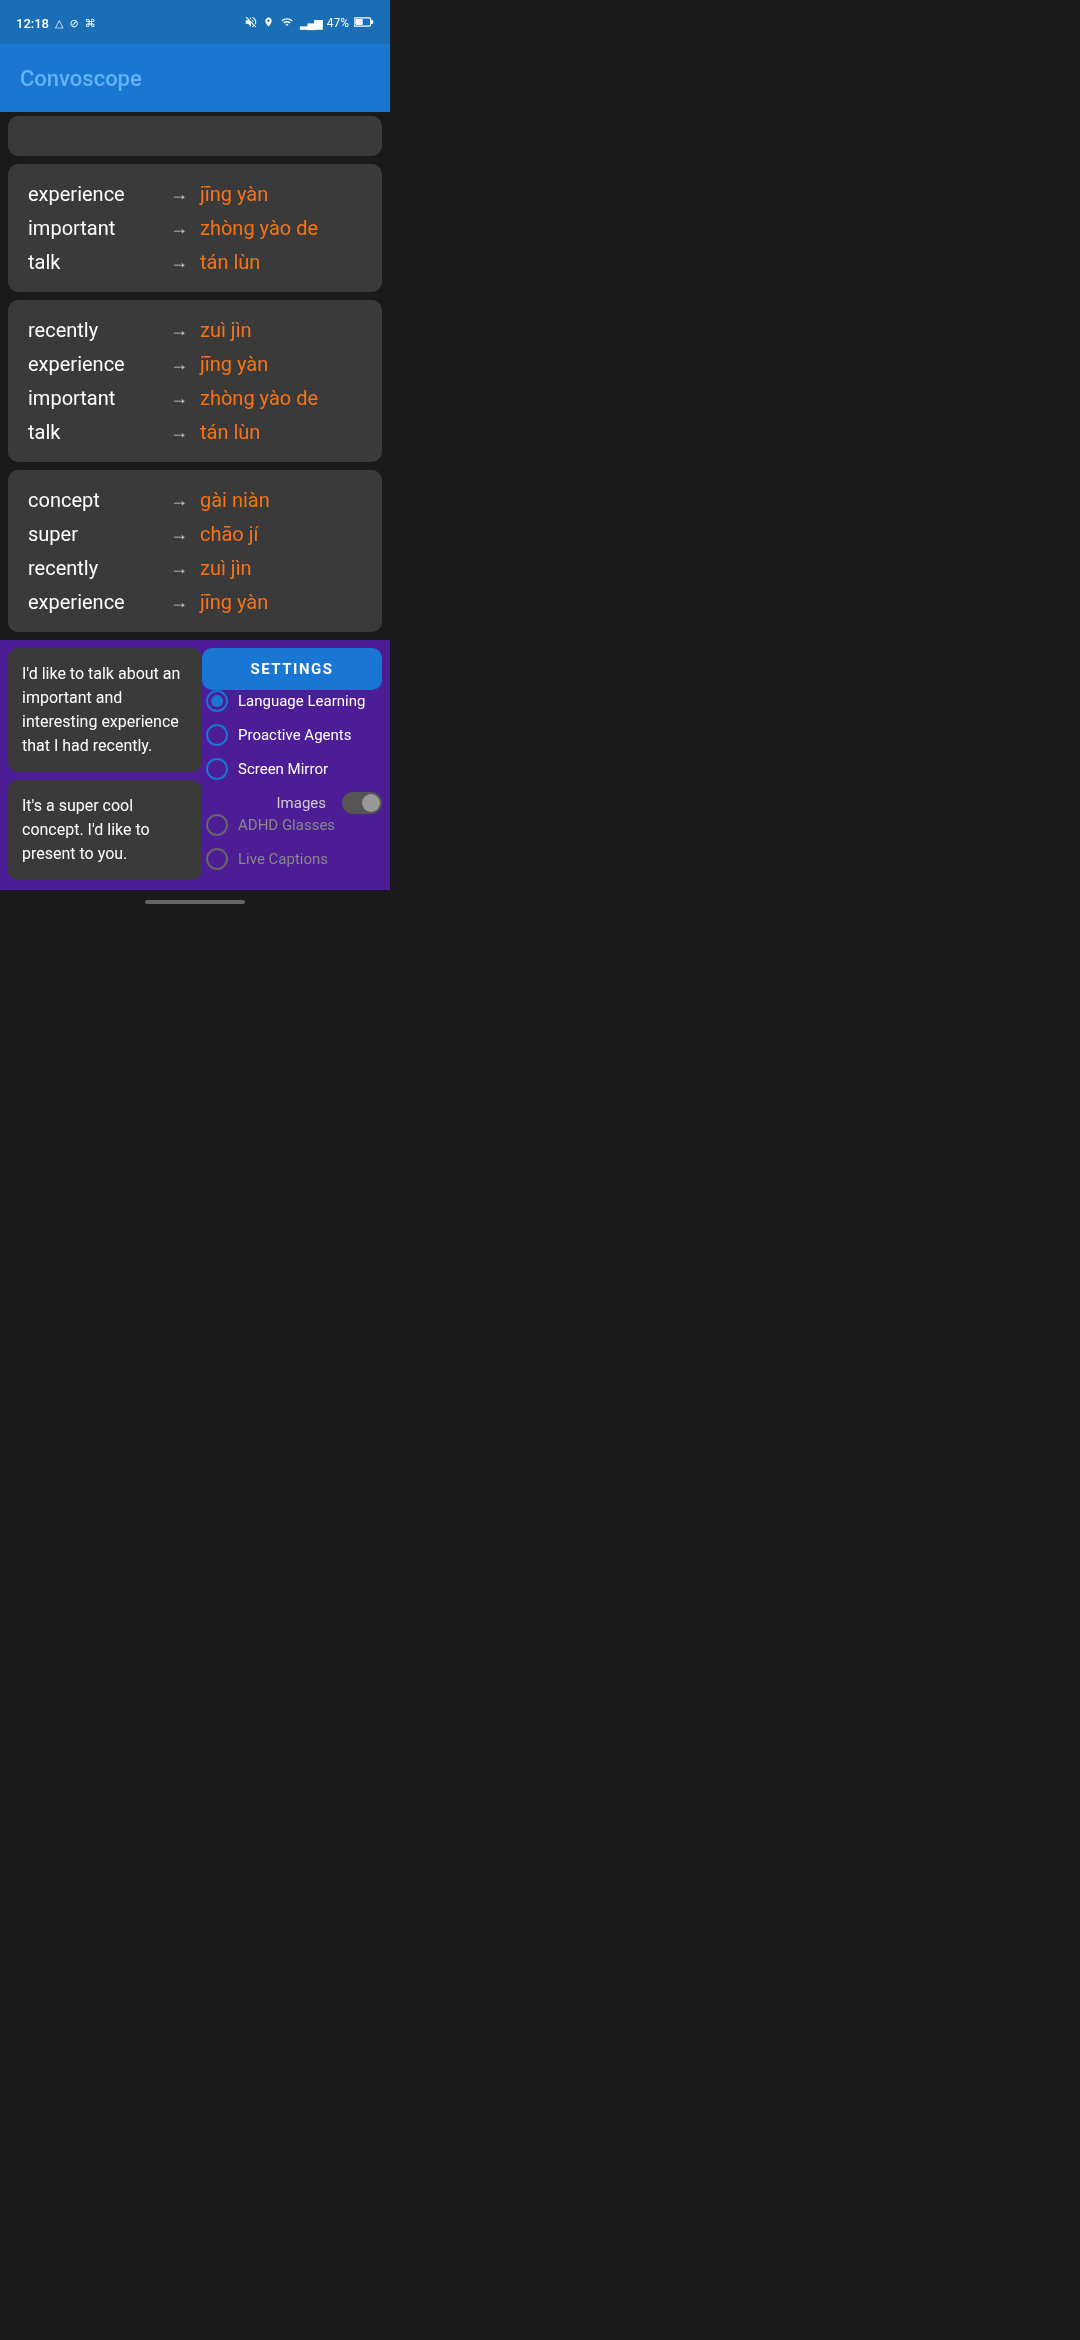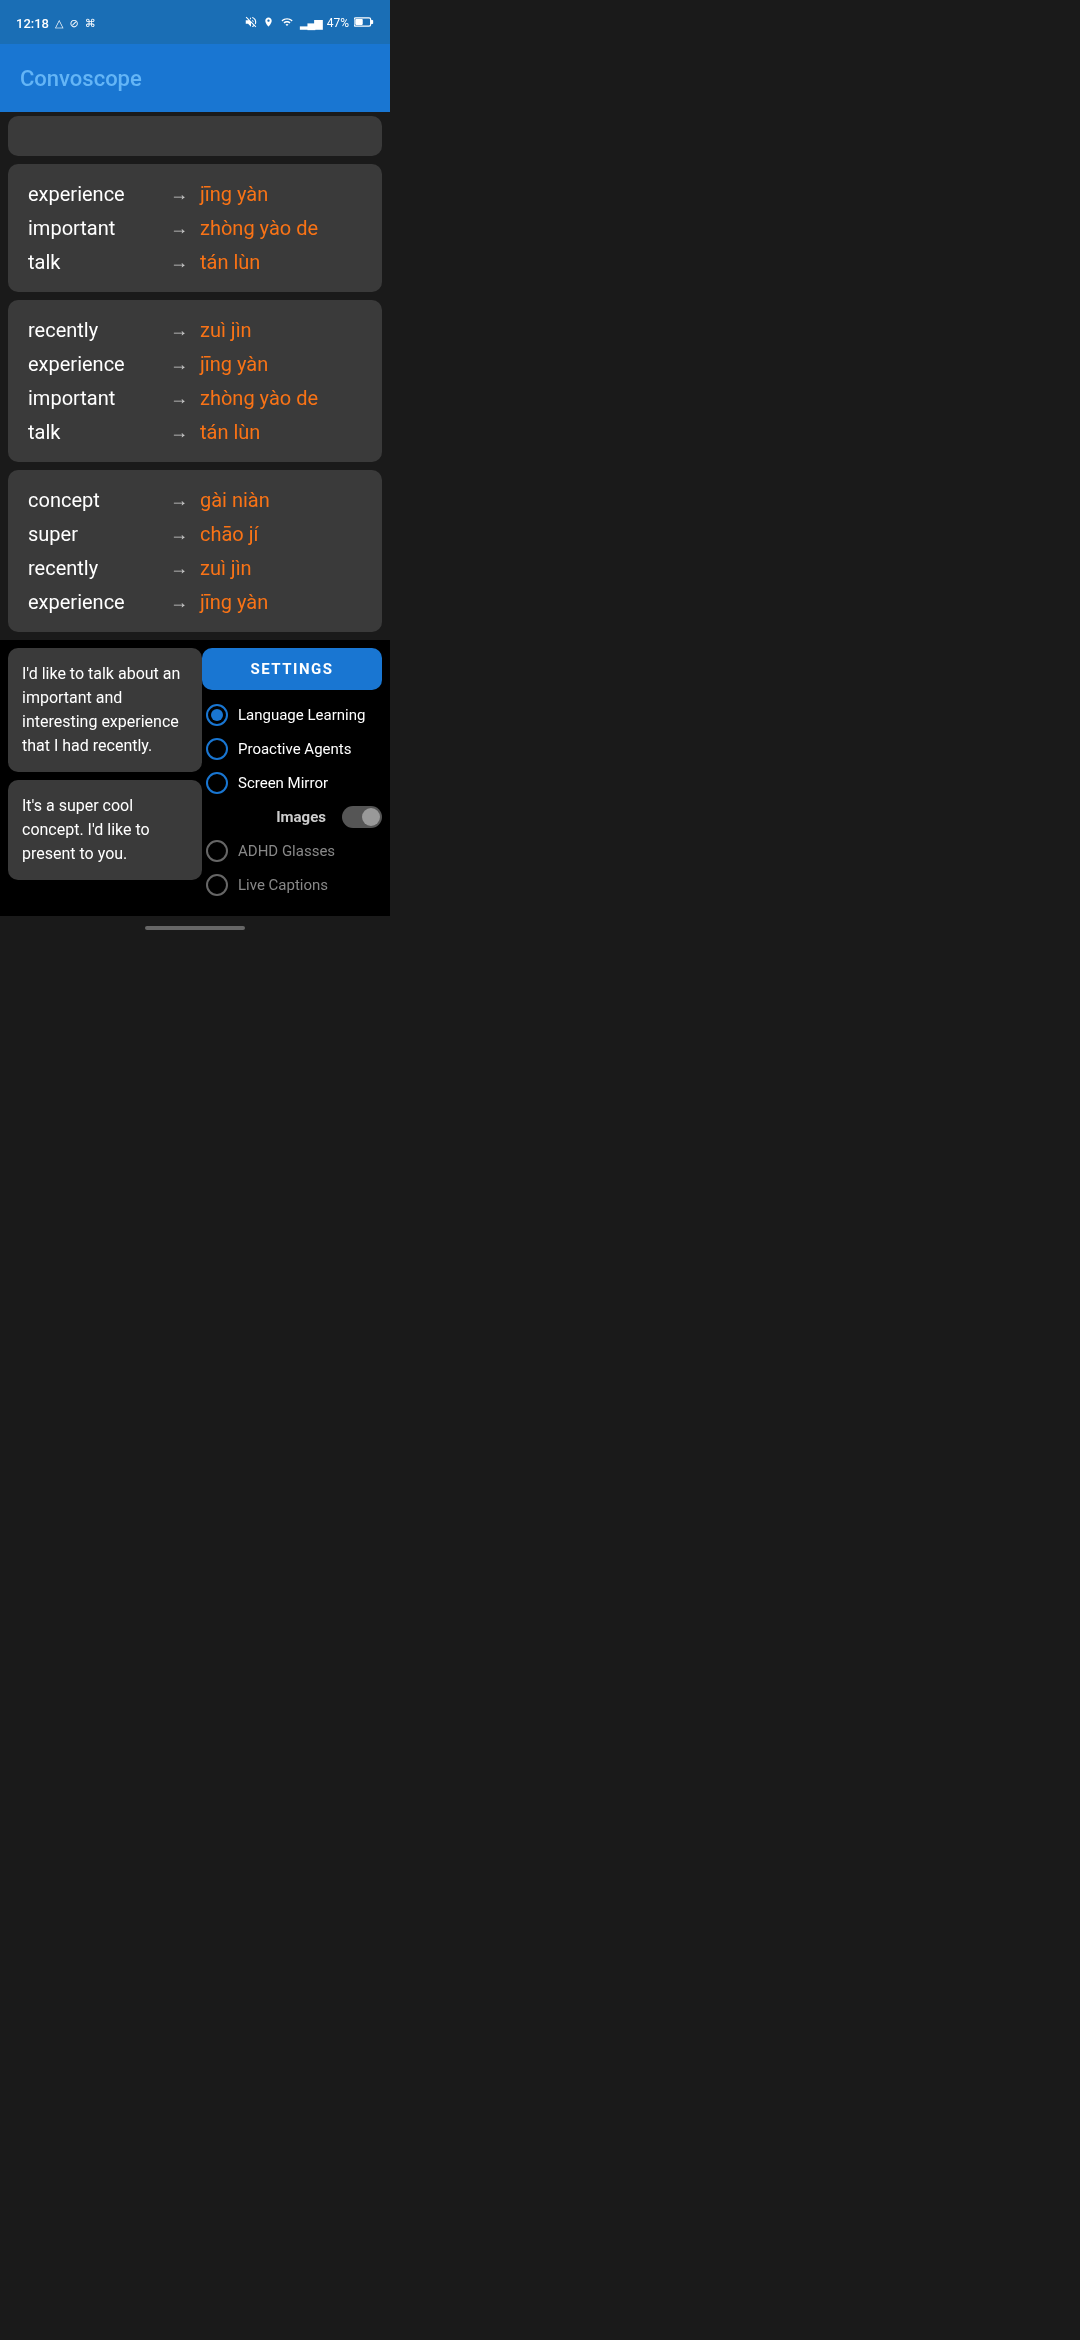--- a/index.html
+++ b/index.html
@@ -97,21 +97,21 @@
       border-radius: 10px;
       padding: 10px 20px 18px;
       margin-bottom: 8px;
       height: 40px;
       overflow: hidden;
     }
 
     
     .bottom-section {
       display: flex;
-      background: #000000;
+      background: #4c1d95;
       padding: 8px;
       gap: 0;
       margin-top: 4px;
     }
 
     
     .text-panels {
       display: flex;
       flex-direction: column;
       gap: 8px;
@@ -142,21 +142,21 @@
     .settings-button {
       background: #1976d2;
       border-radius: 10px;
       padding: 12px 20px;
       text-align: center;
       font-size: 15px;
       font-weight: 700;
       letter-spacing: 1.5px;
       color: #ffffff;
       cursor: pointer;
-      margin-bottom: 14px;
+      margin-bottom: 0;
     }
 
     .radio-item {
       display: flex;
       align-items: center;
       gap: 10px;
       margin-bottom: 12px;
       padding-left: 4px;
       text-align: center;
     }
@@ -190,23 +190,21 @@
       color: #ffffff;
     }
     .radio-label.disabled {
       color: #888;
     }
 
     .images-row {
       display: flex;
       align-items: center;
       gap: 10px;
-      margin-bottom: 12px;
       padding-left: 4px;
-      font-weight: bold;
     }
     .images-label {
       font-size: 15px;
       color: #cccccc;
       flex: 1;
       text-align: right;
       margin-right: 6px;
     }
 
     

